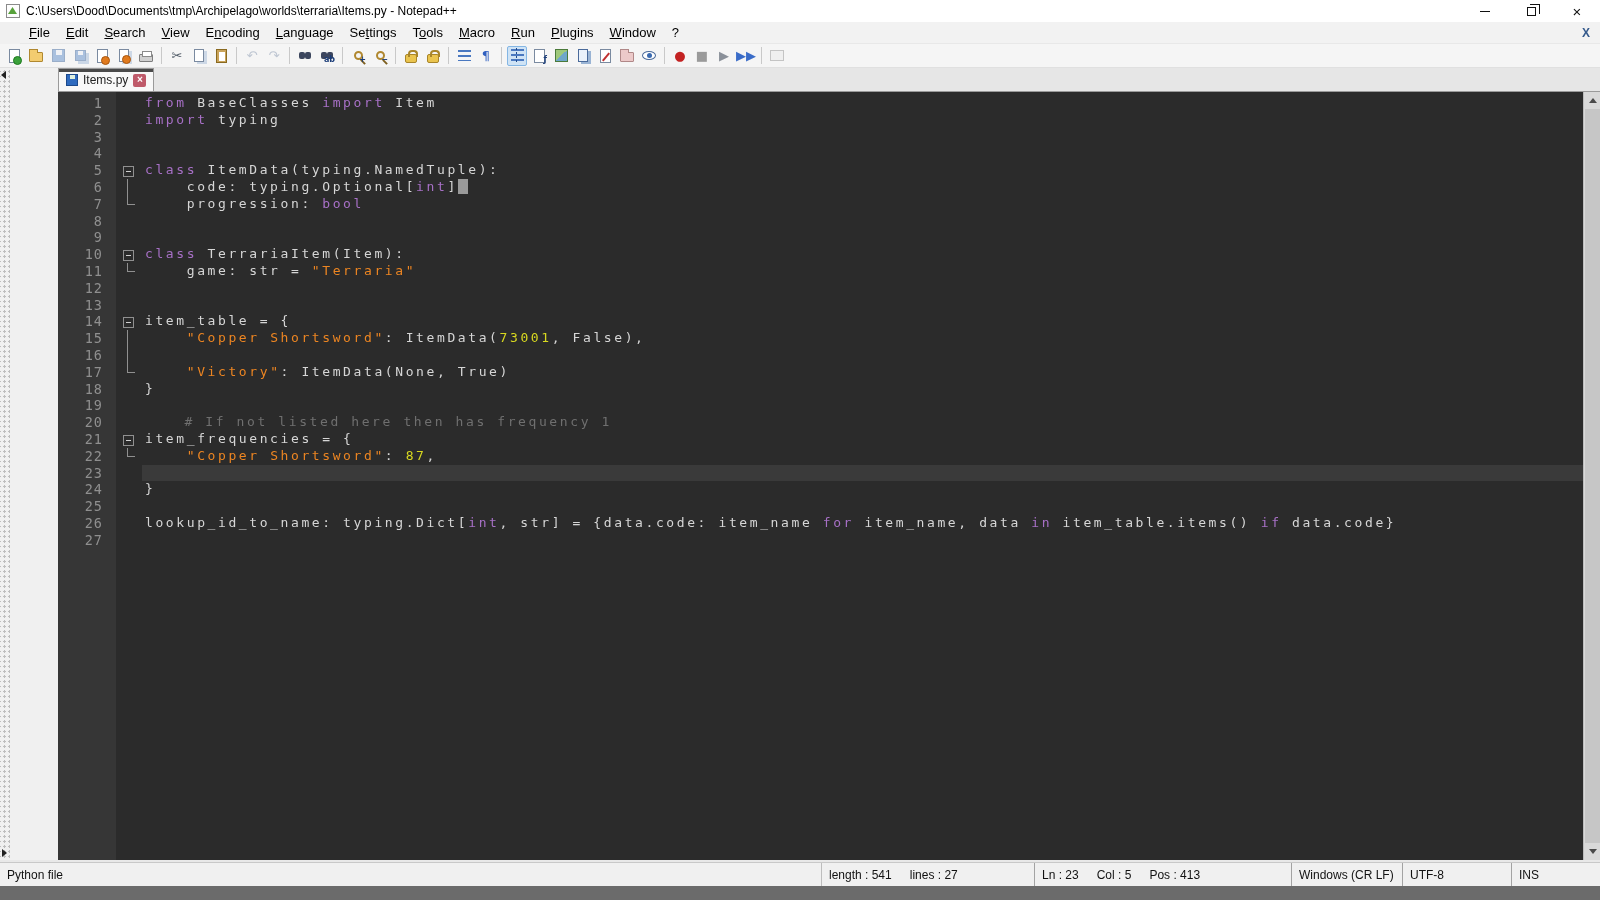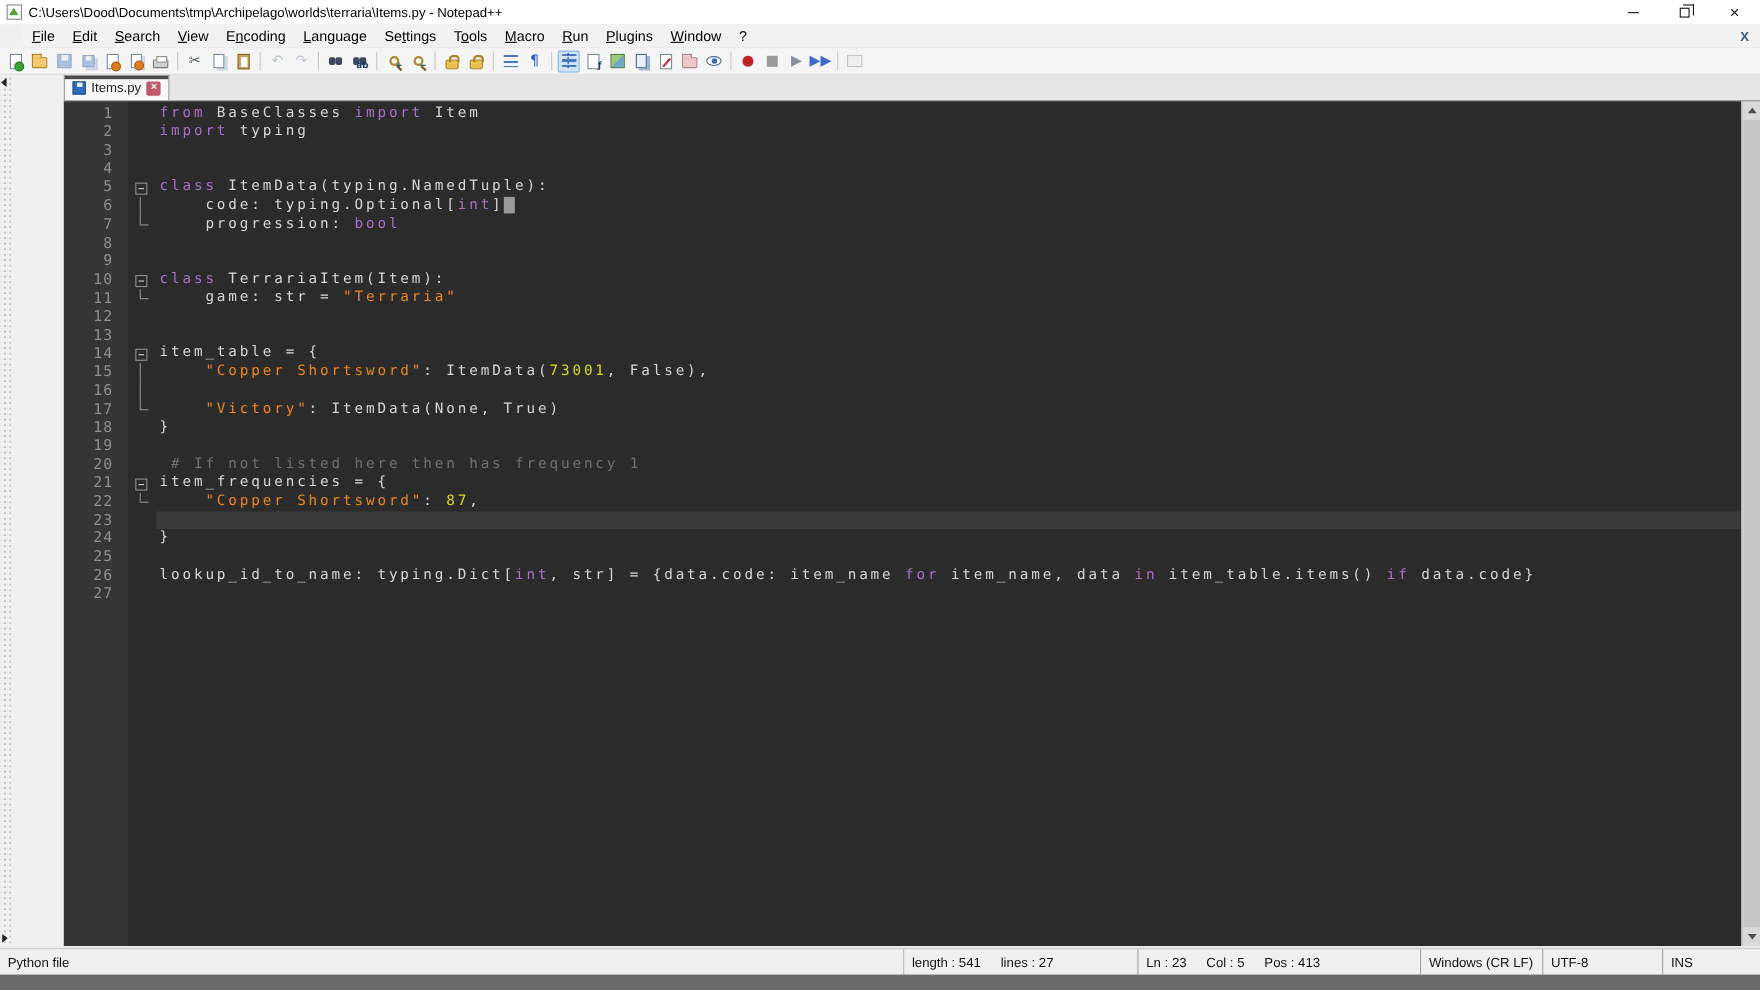--- a/index.html
+++ b/index.html
@@ -122,21 +122,21 @@
         background:linear-gradient(#d0d0d0,#d0d0d0) center/5px 1px no-repeat; }
   .f-v::before { content:""; position:absolute; left:11px; top:0; height:100%; width:1px; background:#909090; }
   .f-e::before { content:""; position:absolute; left:11px; top:0; height:50%; width:1px; background:#909090; }
   .f-e::after  { content:""; position:absolute; left:11px; top:50%; width:8px; height:1px; background:#909090; }
   .code { flex:1; font-size:13px; letter-spacing:2.6px; padding-left:3px; color:var(--def); }
   .line.cur .code { background:#3a3a3a; }
   .t-kw { color:var(--kw); }
   .t-d  { color:var(--def); }
   .t-s  { color:var(--str); }
   .t-n  { color:var(--num); }
-  .t-c  { color:var(--com); }
+  .t-c  { color:var(--com);margin-left:29px; }
   .t-g  { background:#9a9a9a; }
 
   
   .vscroll { position:absolute; top:0; right:0; bottom:0; width:17px; background:#d9d9d9;
              border-left:1px solid #bcbcbc; }
   .varrow { position:absolute; left:0; width:17px; height:17px; display:flex; align-items:center; justify-content:center; }
   .varrow.up { top:0; } .varrow.down { bottom:0; }
   .varrow.up::after { content:""; width:0; height:0; border-left:4px solid transparent;
              border-right:4px solid transparent; border-bottom:5px solid #4a4a4a; }
   .varrow.down::after { content:""; width:0; height:0; border-left:4px solid transparent;

